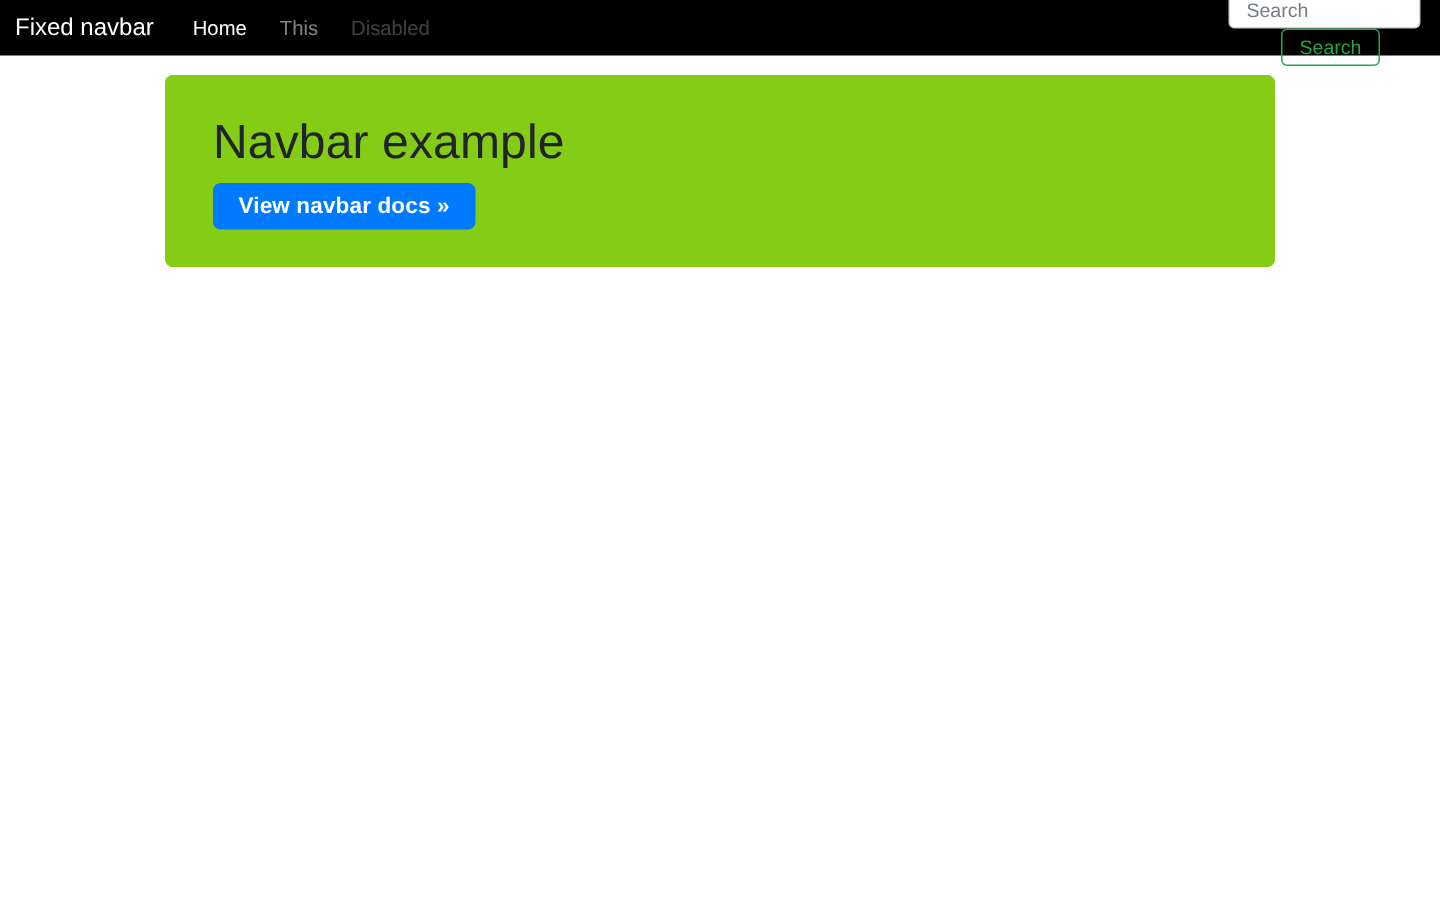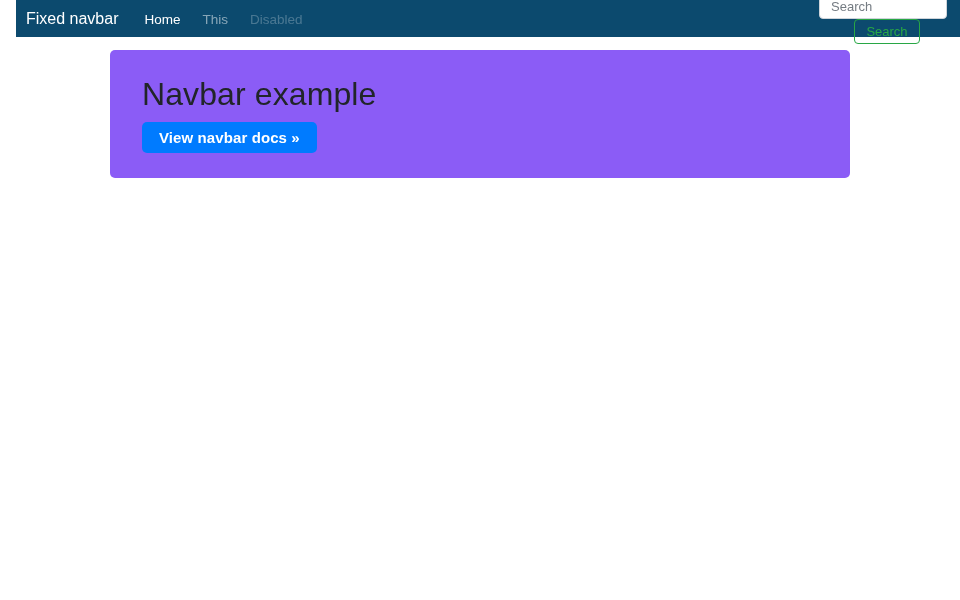--- a/index.html
+++ b/index.html
@@ -7,23 +7,23 @@
   body {
     font-family: "Liberation Sans", "DejaVu Sans", sans-serif;
     background: #ffffff;
     color: #212529;
     overflow: hidden;
   }
 
   
   .navbar {
     position: fixed;
-    top: 0; left: 16px; right: 0;
+    top: 0; left: 0; right: 0;
     height: 37px;
-    background: #0c4a6e;
+    background: #000000;
     display: flex;
     align-items: center;
     padding: 0 13px 0 10px;
     z-index: 10;
   }
   .navbar-brand {
     color: #ffffff;
     font-size: 16px;
     text-decoration: none;
     margin-right: 18px;
@@ -81,21 +81,21 @@
   }
 
   
   .page {
     padding-top: 50px;
     display: flex;
     justify-content: center;
   }
   .jumbotron {
     width: 740px;
-    background: #8b5cf6;
+    background: #84cc16;
     border-radius: 5px;
     padding: 25px 32px;
   }
   .jumbotron h1 {
     font-size: 32px;
     font-weight: 500;
     line-height: 1.2;
     color: #212529;
     margin: 0 0 9px 0;
     letter-spacing: 0.1px;

